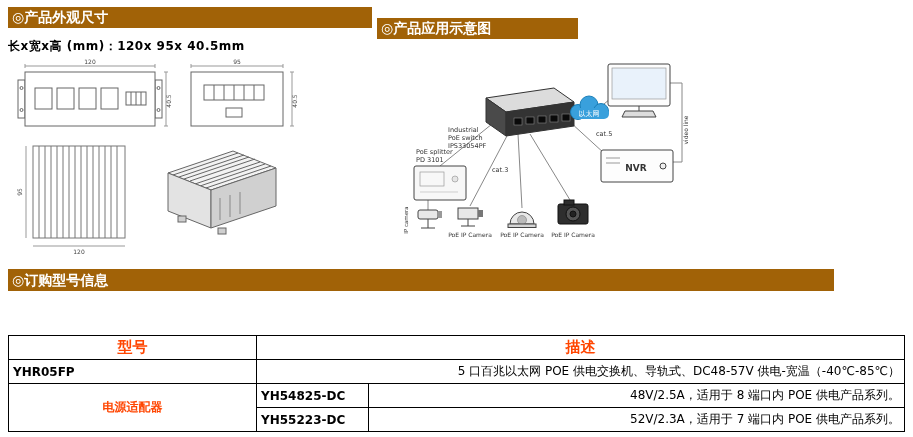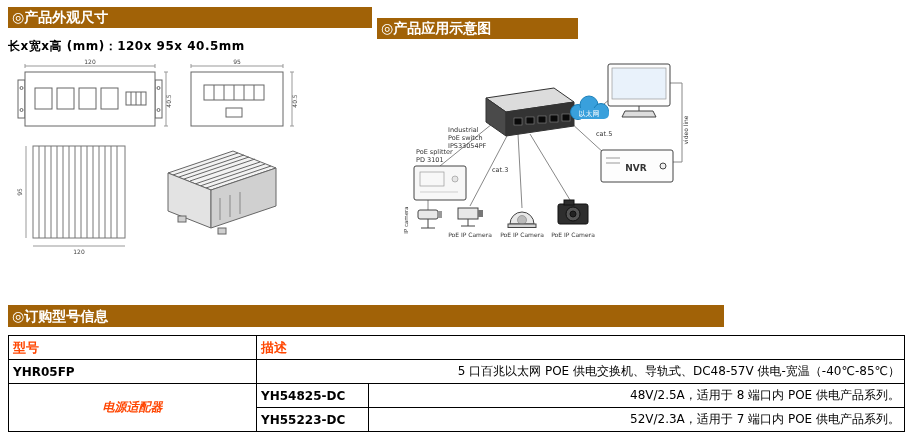--- a/index.html
+++ b/index.html
@@ -6,36 +6,36 @@
   .page{
     position:relative;width:913px;height:437px;background:#fff;overflow:hidden;
     font-family:"DejaVu Sans","Liberation Sans",sans-serif;color:#000;
   }
   .greenbar{
     position:absolute;background:#a16207;color:#fff;font-weight:bold;
     font-size:14px;line-height:21px;height:21px;padding-left:4px;box-sizing:border-box;
   }
   .bar-dim{left:8px;top:7px;width:364px;}
   .bar-app{left:377px;top:18px;width:201px;}
-  .bar-order{left:8px;top:269px;width:716px;height:22px;line-height:22px;margin-top:36px;}
+  .bar-order{left:8px;top:269px;width:826px;height:22px;line-height:22px;}
   .dim-note{
     position:absolute;left:8px;top:38px;font-size:12px;font-weight:bold;letter-spacing:0.5px;
   }
   .drawings-svg{position:absolute;left:8px;top:58px;}
   .diagram-svg{position:absolute;left:358px;top:38px;}
   svg text{font-family:"DejaVu Sans","Liberation Sans",sans-serif;}
   .order-table{
     position:absolute;left:8px;top:335px;width:897px;border-collapse:collapse;table-layout:fixed;
   }
   .order-table th,.order-table td{
     border:1px solid #000;height:24px;font-size:12px;padding:1px 4px;box-sizing:border-box;
   }
-  .order-table th{color:#FF4500;font-weight:bold;font-size:13px;text-align:left;}
+  .order-table th{color:#FF4500;font-weight:bold;font-size:15px;text-align:center;}
   .model-cell{text-align:left;font-weight:bold;font-size:12px;}
-  .group-cell{color:#FF4500;font-weight:bold;font-size:13px;text-align:center;font-style:italic;}
+  .group-cell{color:#FF4500;font-weight:bold;font-size:13px;text-align:center;}
   .desc-cell{text-align:right;padding-left:10px;font-size:12px;}
 </style>
 </head>
 <body>
 
 <div class="page">
 
   <div class="greenbar bar-dim">
     <span>◎产品外观尺寸</span>
   </div>

